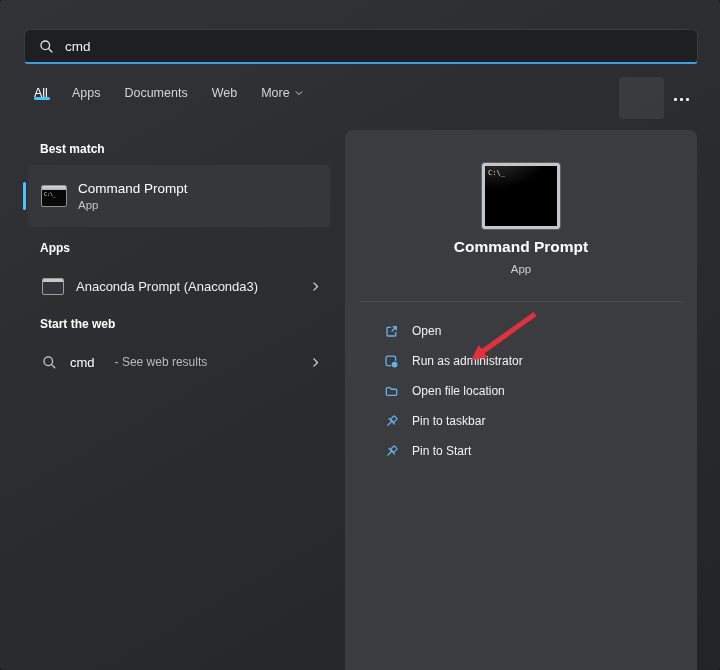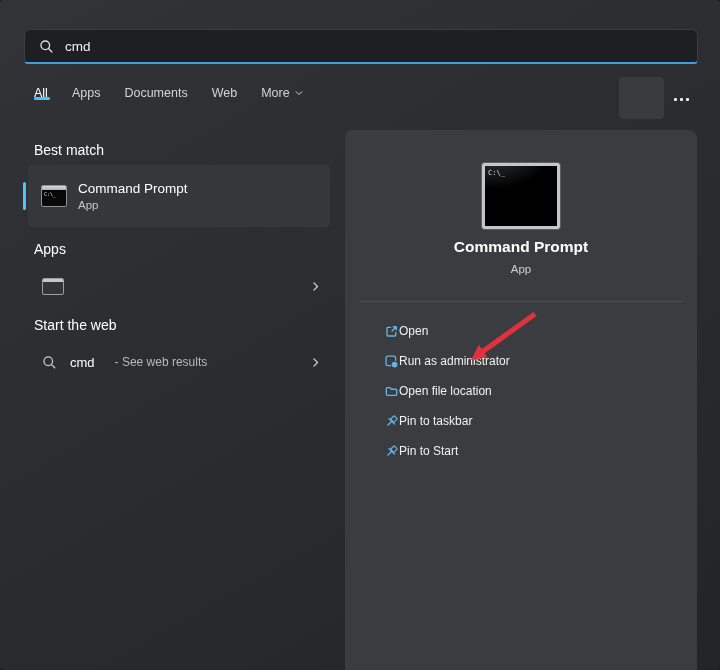--- a/index.html
+++ b/index.html
@@ -33,21 +33,21 @@
   .tab.active { color:#ffffff; }
   .tab.active::after {
     content:""; position:absolute; left:0; bottom:0; width:16px; height:3px;
     border-radius:2px; background:#4cc2ff;
   }
   .hover-square { position:absolute; left:619px; top:77px; width:45px; height:42px; background:rgba(255,255,255,0.07); border-radius:4px; }
   .ellipsis-btn { position:absolute; left:666px; top:88px; width:30px; height:22px; display:flex; gap:3px; align-items:center; justify-content:center; }
   .ellipsis-btn i { width:3px; height:3px; background:#eceff1; border-radius:1px; display:block; }
 
   
-  .sec-header { position:absolute; left:34px; color:#ffffff; font-size:14px; font-weight:normal; }
+  .sec-header { position:absolute; left:40px; color:#ffffff; font-size:12px; font-weight:bold; }
   .h-best  { top:142px; }
   .h-apps  { top:241px; }
   .h-web   { top:317px; }
 
   .row { position:absolute; left:28px; width:302px; display:flex; align-items:center; border-radius:4px; }
   .row-best { top:165px; height:62px; background:#35373b; }
   .accent-bar { position:absolute; left:23px; top:182px; width:3px; height:28px; border-radius:2px; background:#4cc2ff; }
 
   .cmd-icon-sm {
     width:26px; height:22px; margin-left:13px; flex:0 0 auto;
@@ -85,21 +85,21 @@
     overflow:hidden;
   }
   .cmd-icon-lg::after { content:"C:\\_"; position:absolute; left:3px; top:3px; font-family:"DejaVu Sans Mono",monospace; font-size:7px; color:#dcdcdc; }
   .card-title { position:absolute; left:0; right:0; top:108px; text-align:center; color:#ffffff; font-size:15.5px; font-weight:600; }
   .card-sub   { position:absolute; left:0; right:0; top:133px; text-align:center; color:#cfcfd1; font-size:11.5px; }
   .divider    { position:absolute; left:15px; right:15px; top:171px; height:1px; background:#4d4f53; }
 
   .actions { position:absolute; left:0; right:0; top:186px; }
   .action { height:30px; display:flex; align-items:center; padding-left:39px; }
   .action svg { flex:0 0 auto; }
-  .action-label { color:#f2f2f2; font-size:12px; }
+  .action-label { color:#f2f2f2; font-size:12px; margin-left:13px; }
 
   .arrow-annot { position:absolute; left:455px; top:306px; pointer-events:none; }
 </style>
 </head>
 <body>
 
 <div class="panel">
 
   <div class="searchbox">
     <svg width="15" height="15" viewBox="0 0 16 16">
@@ -144,20 +144,21 @@
     <div class="bm-text">
       <span class="bm-title">Command Prompt</span>
       <span class="bm-sub">App</span>
     </div>
   </div>
 
   <div class="sec-header h-apps">Apps</div>
 
   <div class="row row-app">
     <div class="ana-icon"></div>
+    <span class="row-label">Anaconda Prompt (Anaconda3)</span>
     <svg class="chev" width="13" height="13" viewBox="0 0 16 16">
       <path d="M6 3.5 L10.5 8 L6 12.5" fill="none" stroke="#d0d0d0" stroke-width="1.6" stroke-linecap="round" stroke-linejoin="round"></path>
     </svg>
   </div>
 
   <div class="sec-header h-web">Start the web</div>
 
   <div class="row row-web">
     <svg width="15" height="15" viewBox="0 0 16 16" style="margin-left:14px">
       <circle cx="6.7" cy="6.7" r="4.6" fill="none" stroke="#cfcfcf" stroke-width="1.3"></circle>

